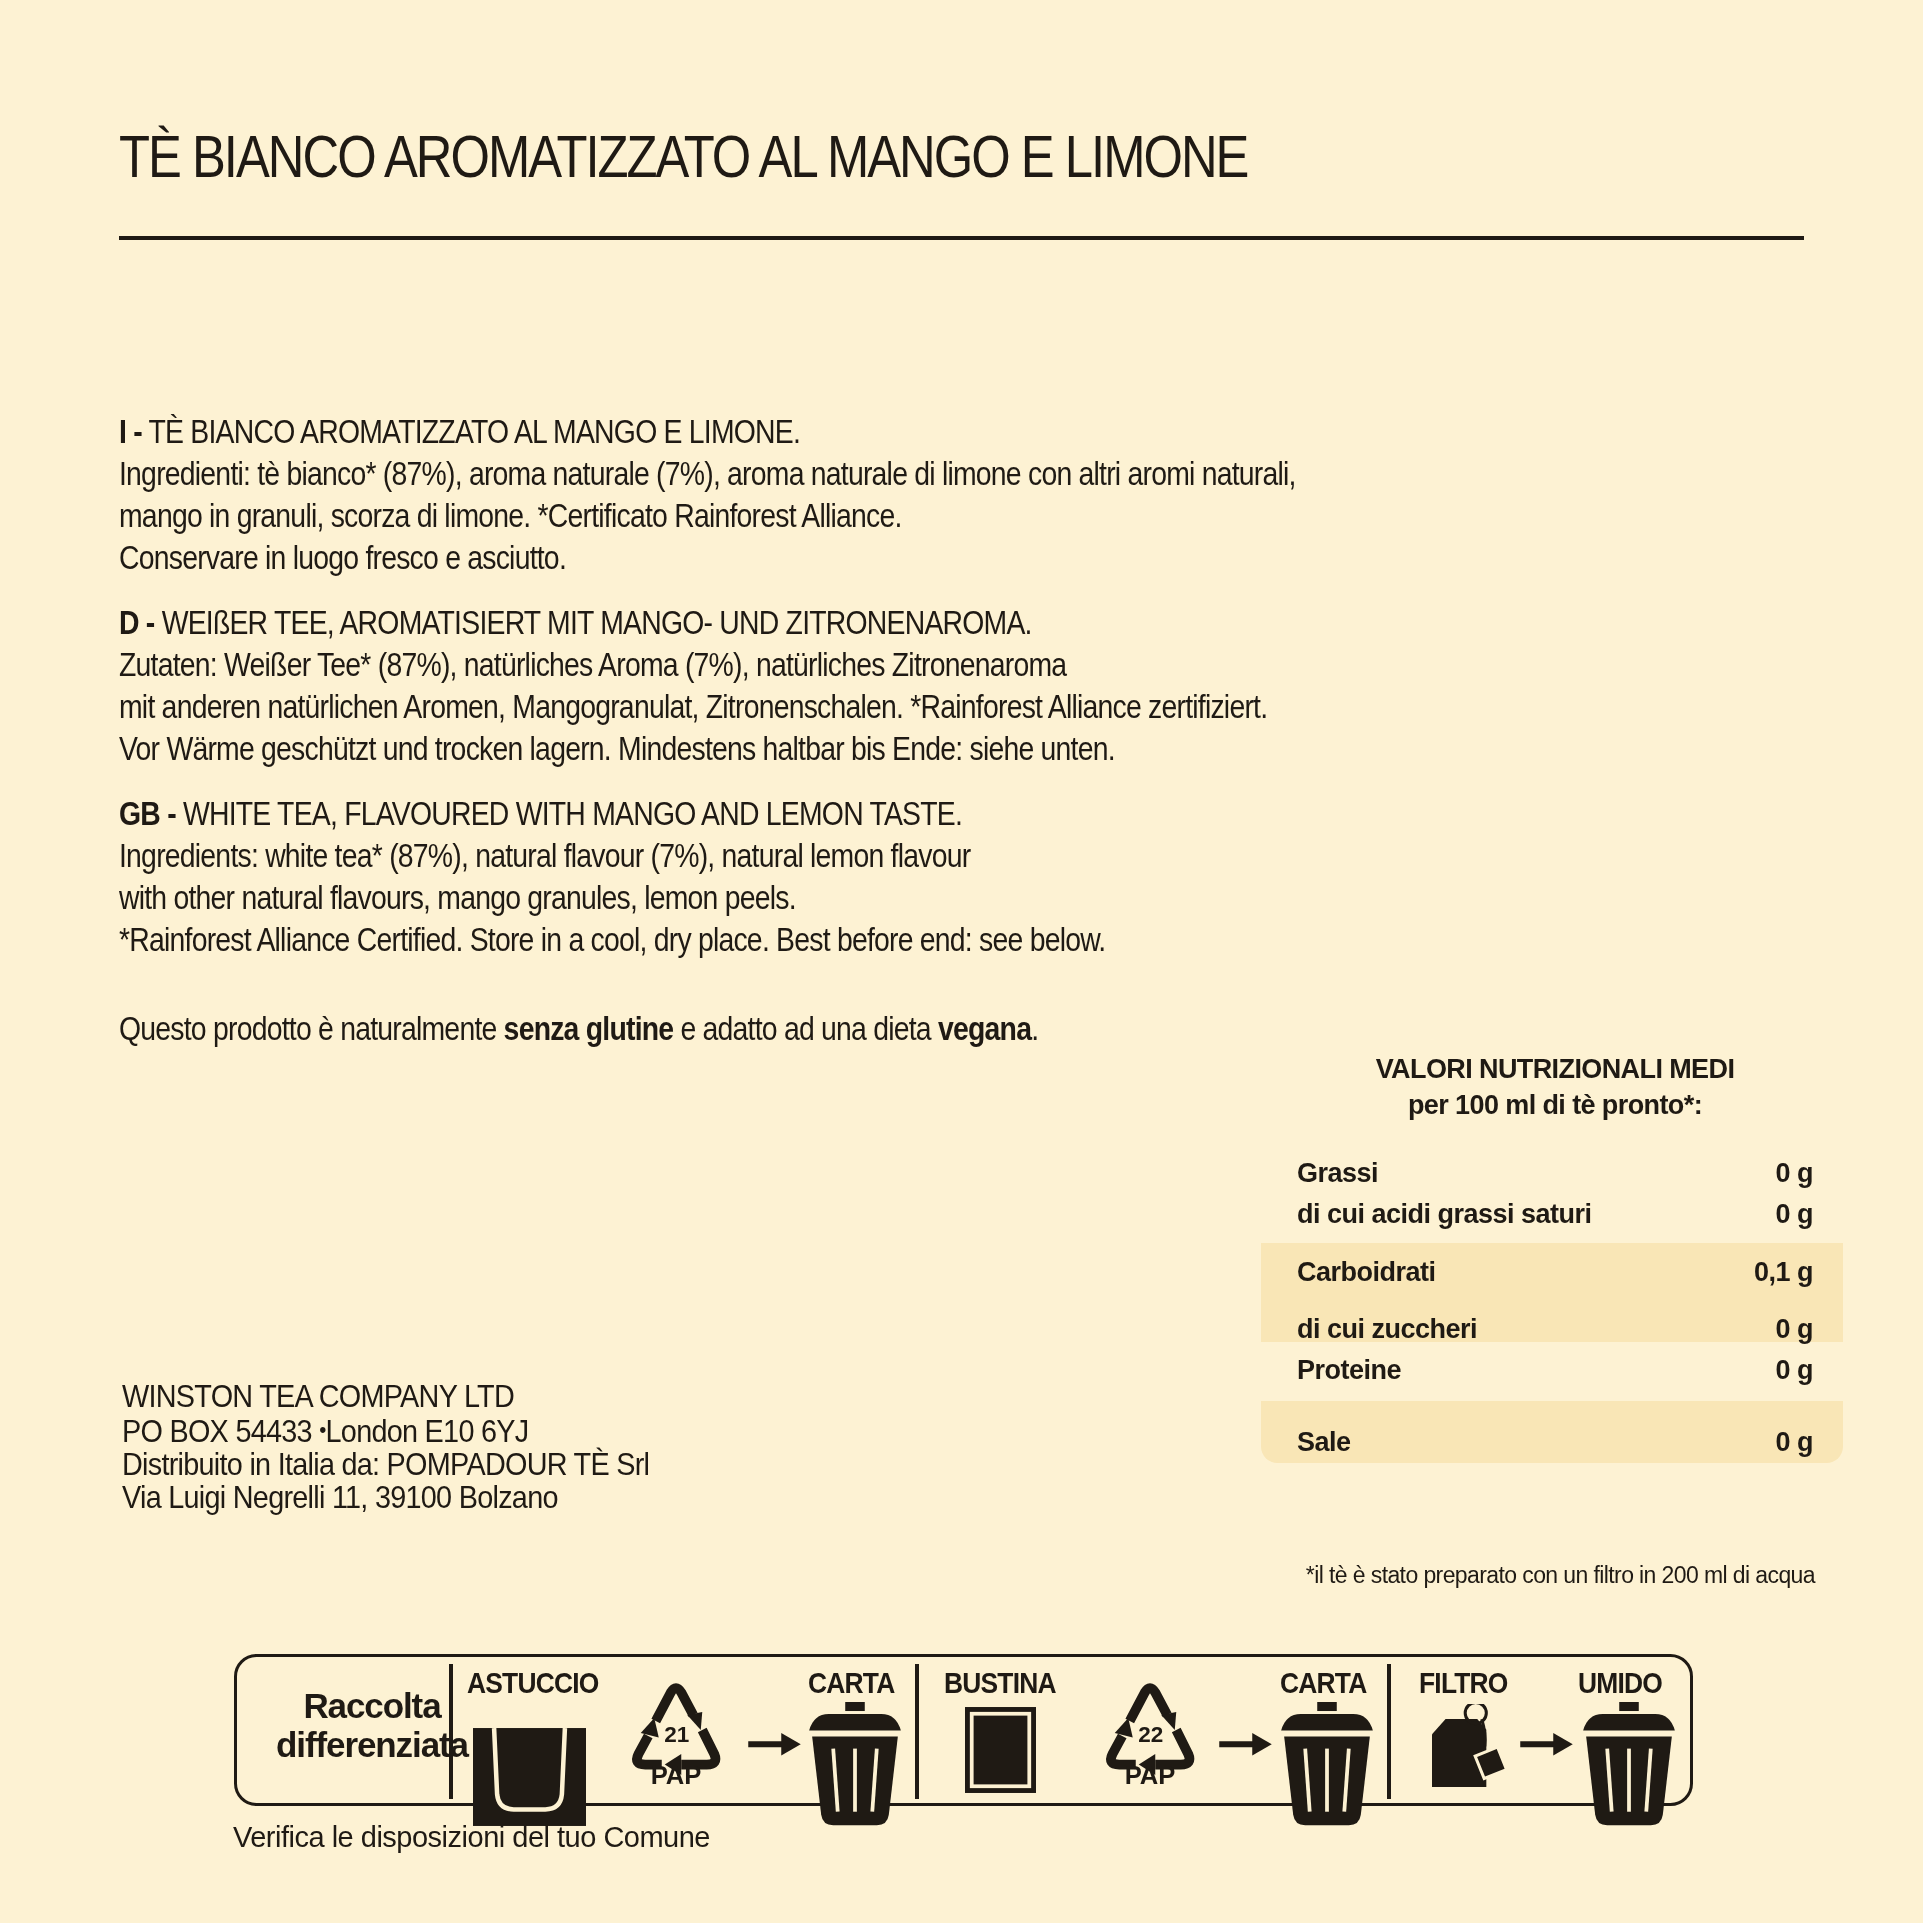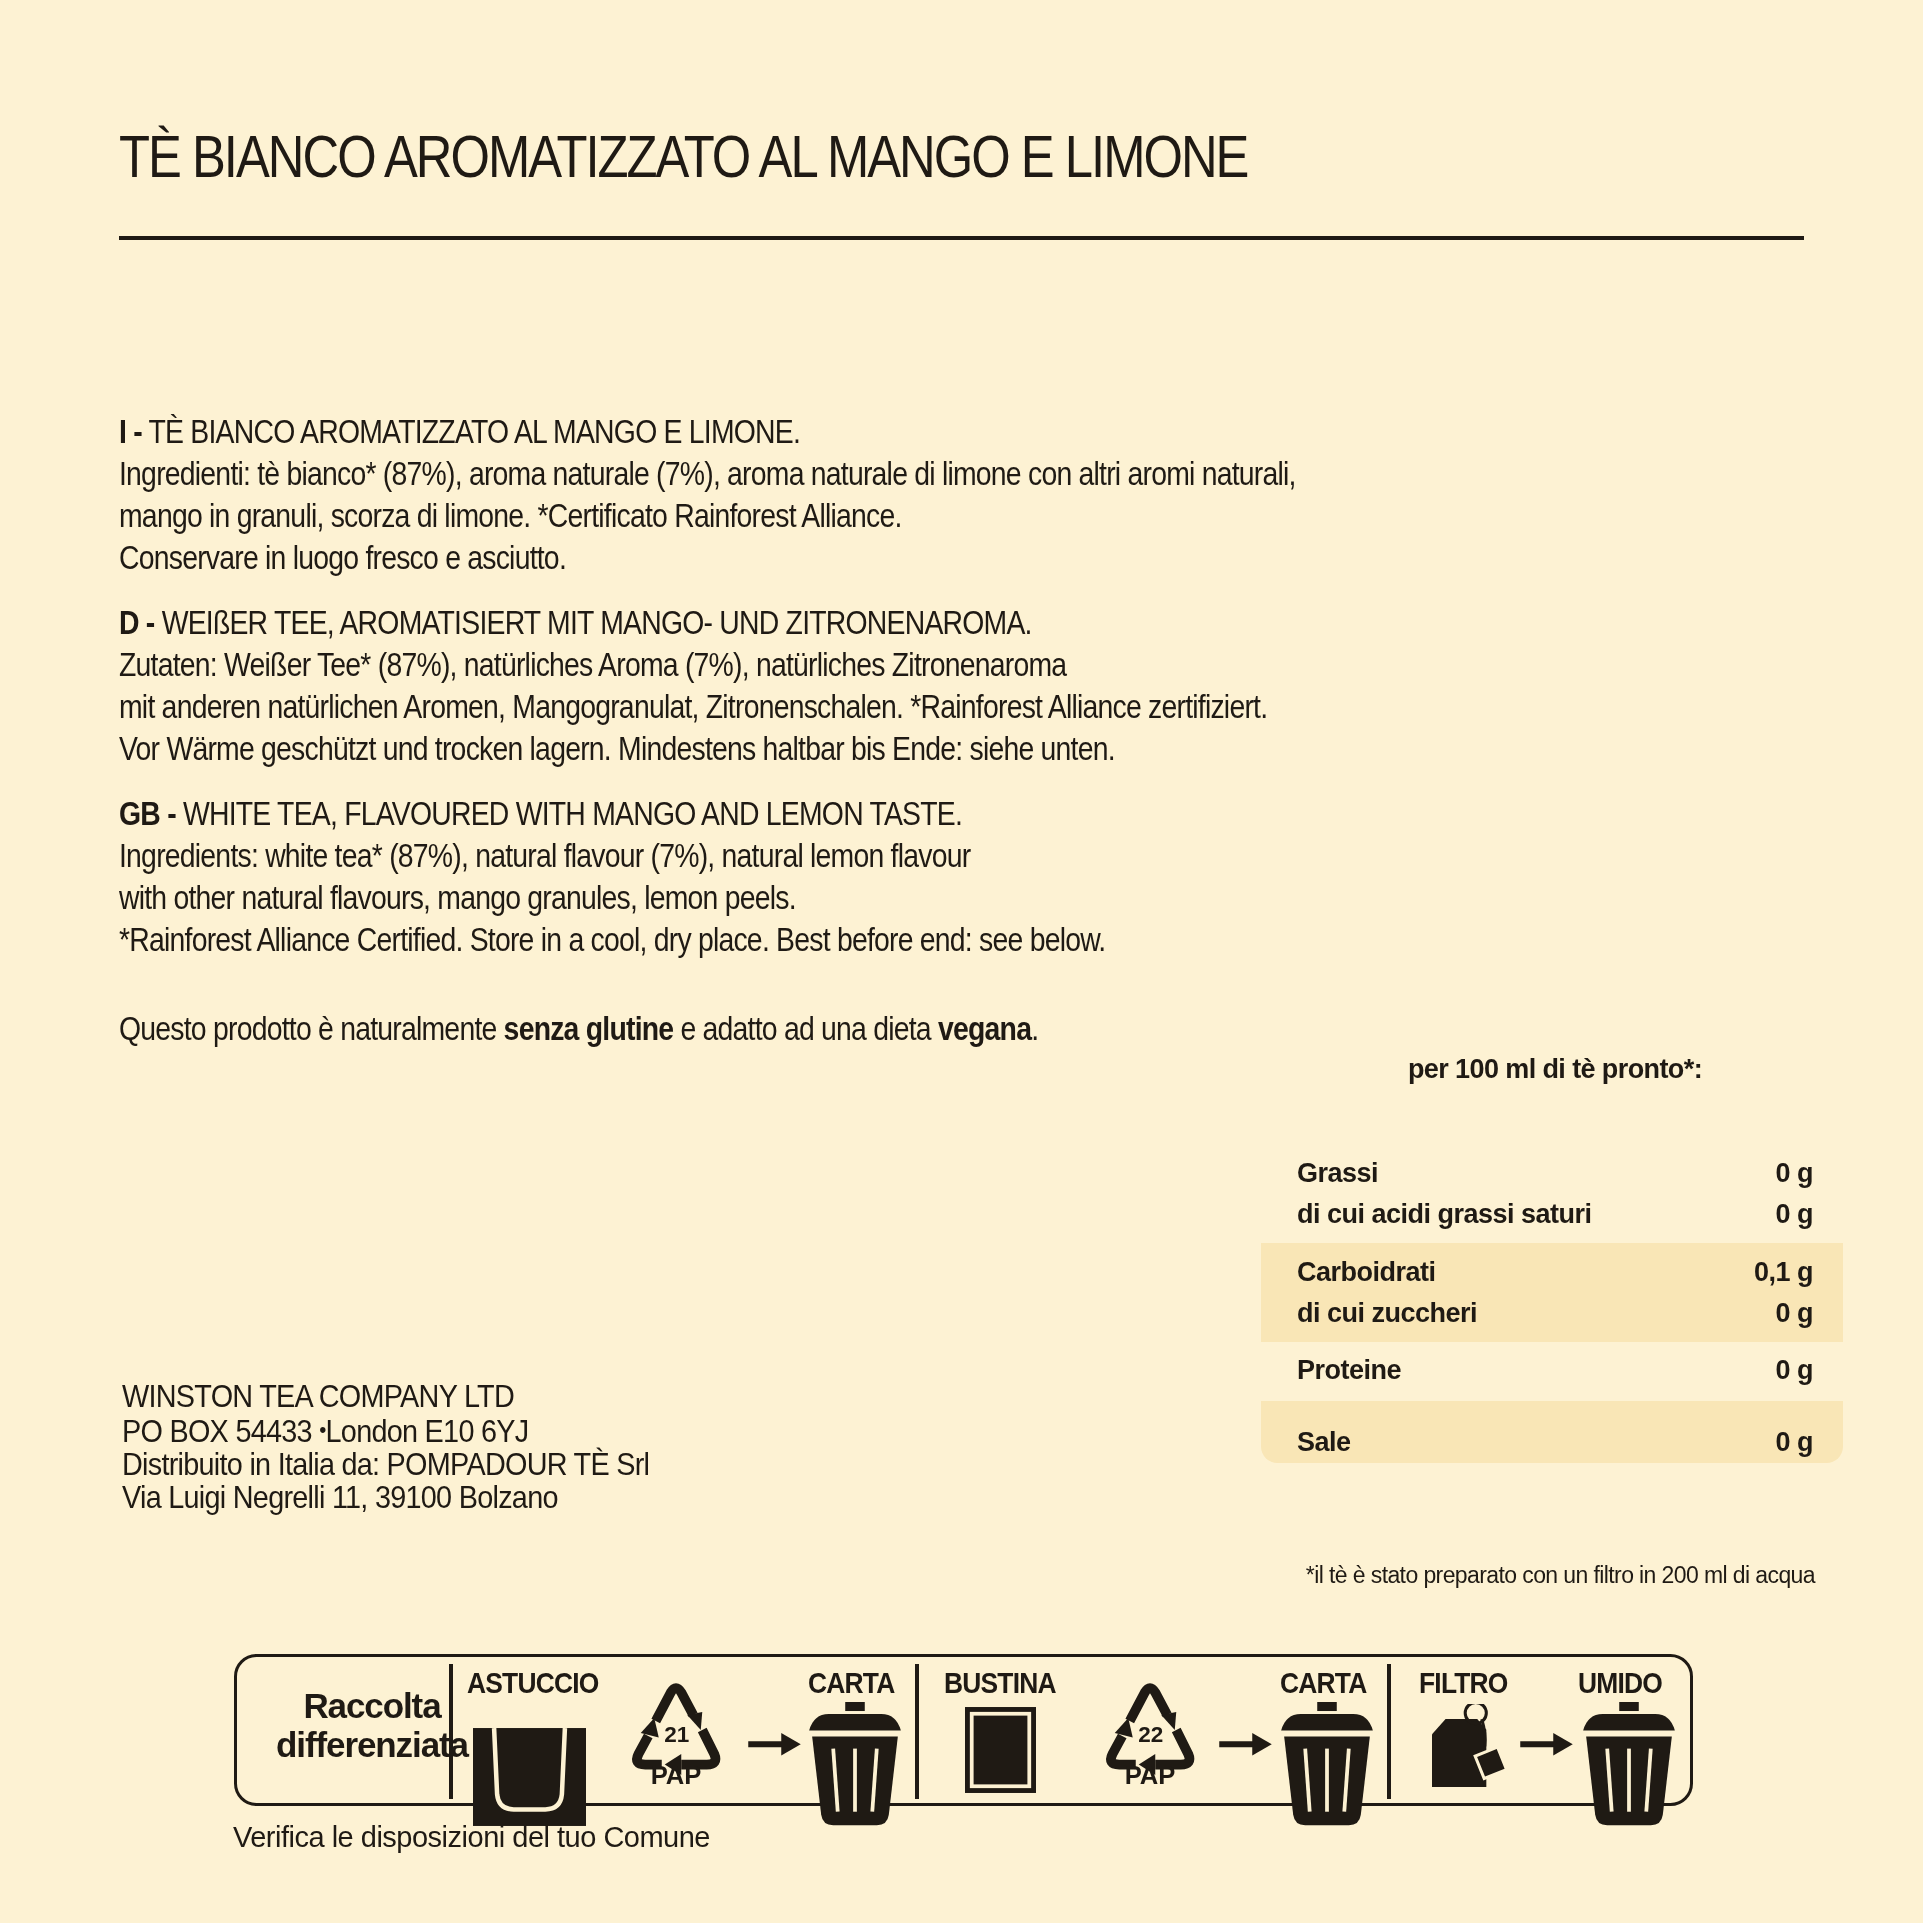--- a/index.html
+++ b/index.html
@@ -67,21 +67,21 @@
     .nrow.shaded { background: #F9E6B6; }
     .nline {
       display: flex; justify-content: space-between;
       font-size: 27px; font-weight: bold; letter-spacing: -0.5px;
       line-height: 41px;
     }
     .nrow .nval-stack { display: flex; flex-direction: column; align-items: flex-end; }
     #nrow-energy { height: 75px; padding-top: 3px; }
     #nrow-energy .nline { line-height: 35px; }
     #nrow-fat { height: 99px; padding-top: 9px; }
-    #nrow-carb { height: 99px; padding-top: 9px; }
+    #nrow-carb { height: 99px; padding-top: 9px; gap: 16px; }
     #nrow-protein { height: 59px; padding-top: 8px; }
     #nrow-salt { height: 62px; padding-top: 7.5px; border-radius: 0 0 16.5px 16.5px; justify-content: flex-end; }
     #nutri-foot {
       left: 1278px; top: 1560px; width: 537px;
       text-align: right;
       font-size: 23px; line-height: 30px;
       letter-spacing: -0.6px;
     }
 
     
@@ -147,20 +147,21 @@
 <div id="block-gb" class="abs lang-block">
   <p><span class="code">GB -</span><span> WHITE TEA, FLAVOURED WITH MANGO AND LEMON TASTE.</span></p>
   <p>Ingredients: white tea* (87%), natural flavour (7%), natural lemon flavour</p>
   <p>with other natural flavours, mango granules, lemon peels.</p>
   <p>*Rainforest Alliance Certified. Store in a cool, dry place. Best before end: see below.</p>
 </div>
 
 <div id="allergen-note" class="abs"><span>Questo prodotto è naturalmente </span><b>senza glutine</b><span> e adatto ad una dieta </span><b>vegana</b><span>.</span></div>
 
 <div id="nutri-head" class="abs">
+  <div>VALORI NUTRIZIONALI MEDI</div>
   <div>per 100 ml di tè pronto*:</div>
 </div>
 
 <div id="nutri-table" class="abs">
   <div id="nrow-fat" class="nrow">
     <div class="nline">
       <span>Grassi</span>
       <span>0 g</span>
     </div>
     <div class="nline">

